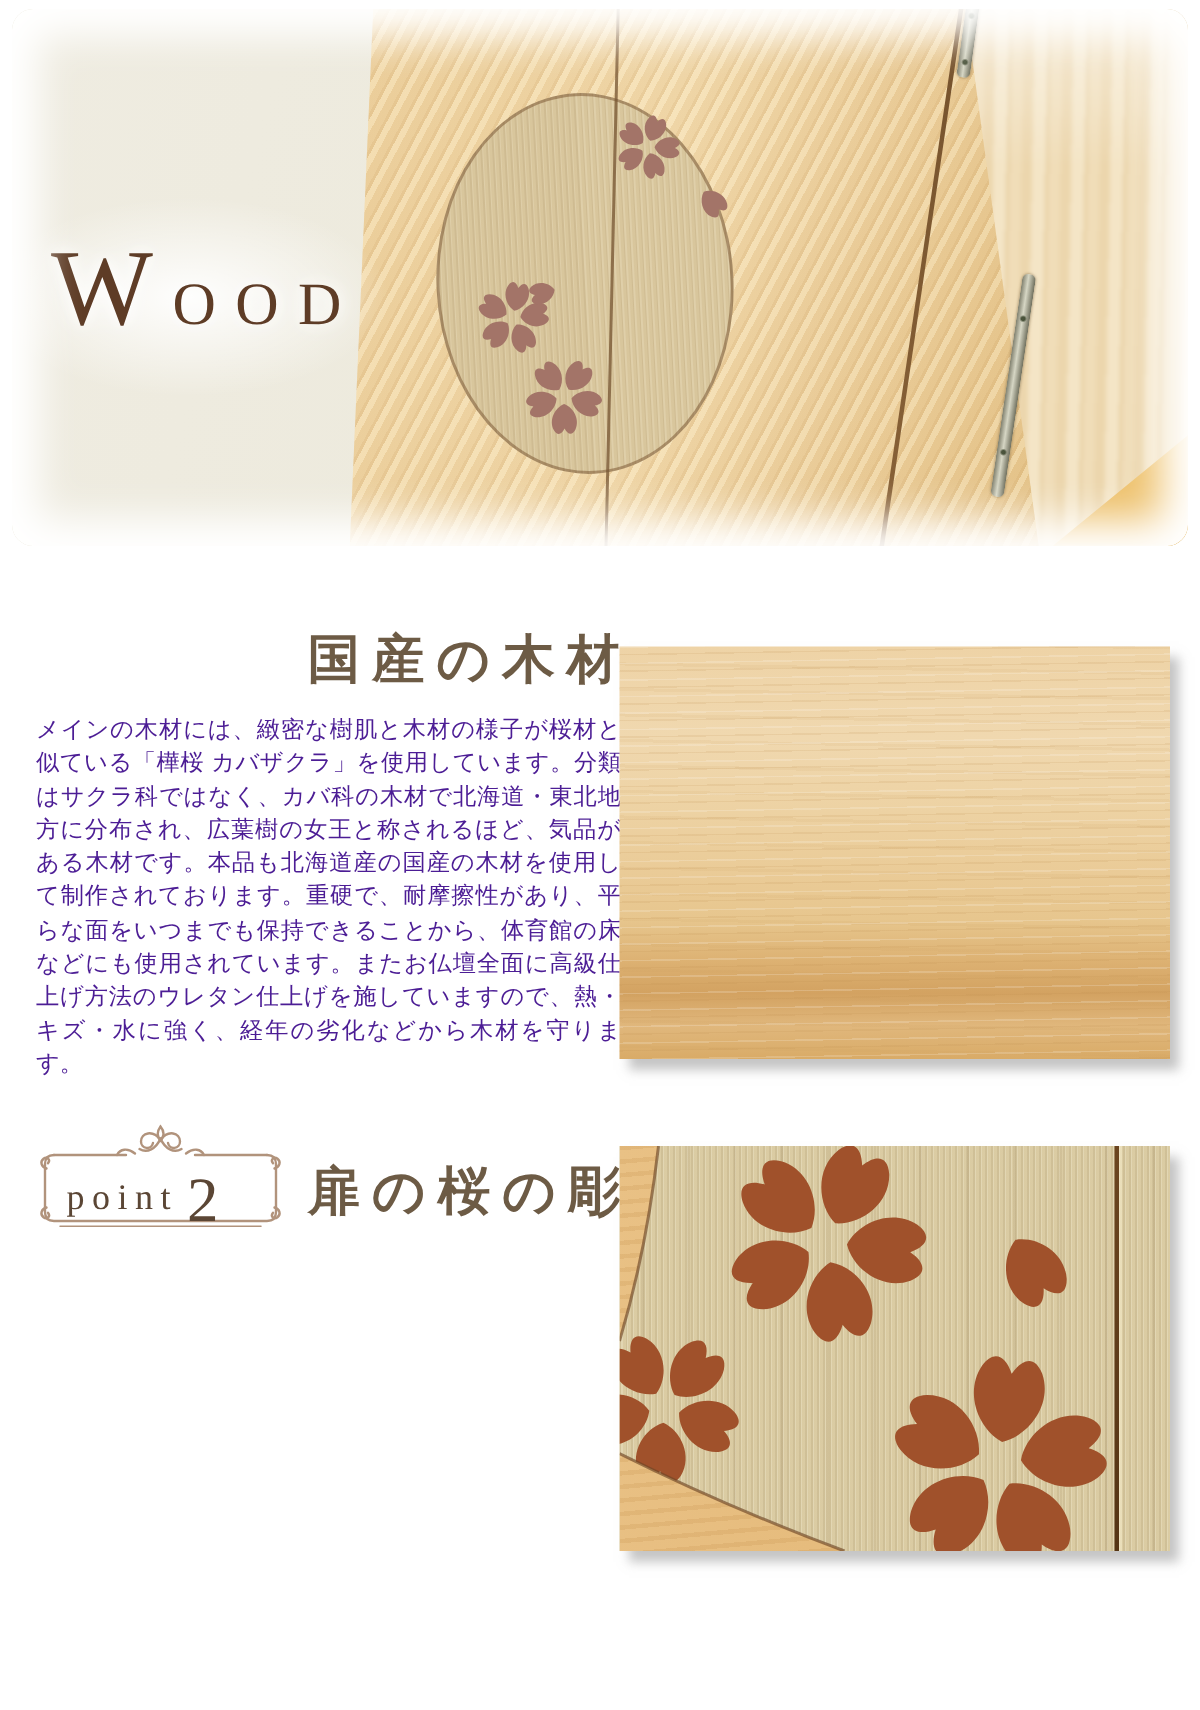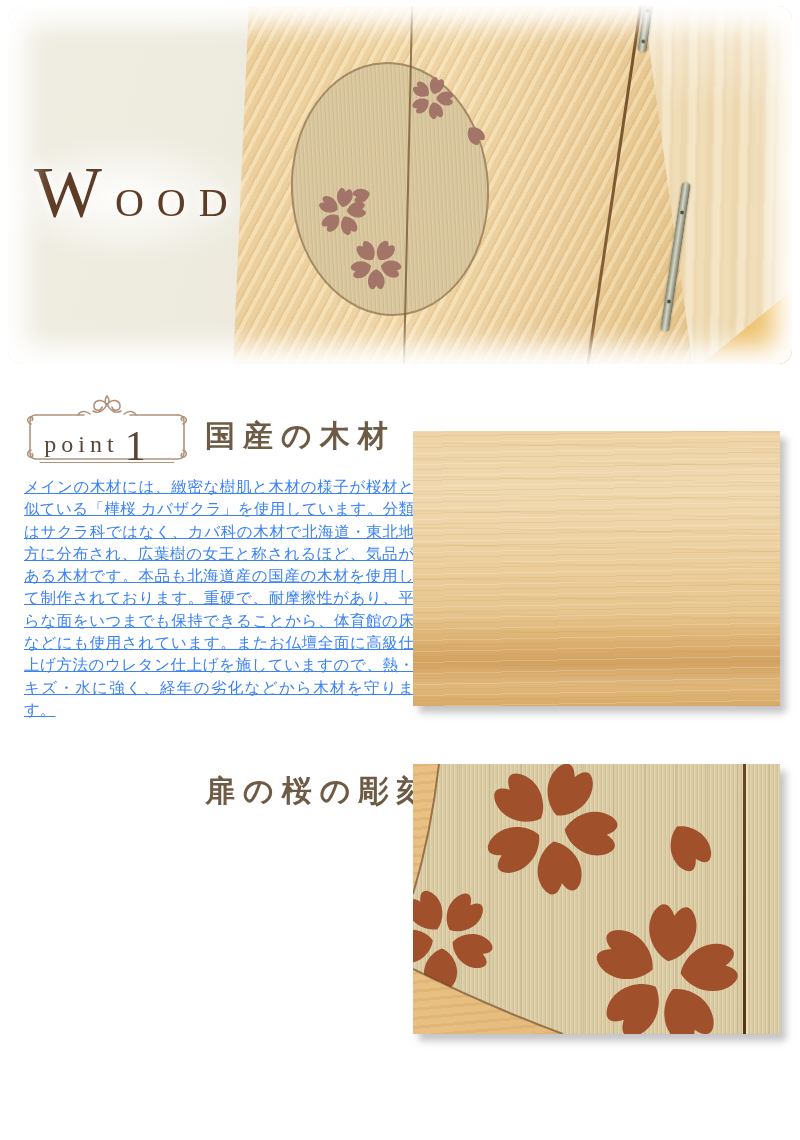--- a/index.html
+++ b/index.html
@@ -86,27 +86,26 @@
   .badge-frame{ position:absolute; inset:0; }
   .badge-text{
     position:absolute; left:0; top:30px; width:146px; text-align:center;
     color:#5b4635; font-family:"Liberation Serif","DejaVu Serif",serif;
   }
   .badge-word{ font-size:24px; letter-spacing:5px; vertical-align:8px; }
   .badge-num{ font-size:42px; letter-spacing:0; margin-left:6px; }
   .section-heading{
     position:absolute; left:205px; color:#6d5b45;
     font-family:"Liberation Serif","DejaVu Serif",serif;
-    font-size:30px; letter-spacing:8px; white-space:nowrap;
+    font-size:35px; letter-spacing:8px; white-space:nowrap;
   }
   .section-body{
     position:absolute; left:24px; width:390px;
-    font-size:15.5px; line-height:22.3px; color:#3b82f6;
+    font-size:15.5px; line-height:22.3px; color:#4c1d95;
     text-align:justify;
-    text-decoration:underline;
   }
   #heading-1{ top:416px; }
   #body-1{ top:476px; }
   #badge-1{ left:22px; top:392px; }
   #badge-2{ left:22px; top:747px; }
   #heading-2{ top:771px; }
   #body-2{ top:842px; }
 
   
   .photo{ position:absolute; overflow:hidden; box-shadow:6px 7px 7px rgba(150,150,150,.55); }
@@ -208,33 +207,33 @@
     <div class="hinge-line"></div>
     <div class="hinge hinge-top"></div>
     <div class="hinge hinge-bottom"></div>
     <div class="wood-glow"></div>
     <div class="hero-title">
       <span class="cap">W</span><span class="rest">OOD</span>
     </div>
     <div class="vignette"></div>
   </div>
 
-  <div class="point-badge" id="badge-1">
+  <h2 class="section-heading" id="heading-1">国産の木材</h2>
+  <p class="section-body" id="body-1">メインの木材には、緻密な樹肌と木材の様子が桜材と似ている「樺桜 カバザクラ」を使用しています。分類はサクラ科ではなく、カバ科の木材で北海道・東北地方に分布され、広葉樹の女王と称されるほど、気品がある木材です。本品も北海道産の国産の木材を使用して制作されております。重硬で、耐摩擦性があり、平らな面をいつまでも保持できることから、体育館の床などにも使用されています。またお仏壇全面に高級仕上げ方法のウレタン仕上げを施していますので、熱・キズ・水に強く、経年の劣化などから木材を守ります。</p>
+
+  <div class="photo wood-photo"></div>
+
+  <div class="point-badge" id="badge-2">
     <svg class="badge-frame" viewBox="0 0 170 72">
         <use href="#badgeFrame"></use>
       </svg>
     <div class="badge-text">
-      <span class="badge-word">point</span><span class="badge-num">1</span>
+      <span class="badge-word">point</span><span class="badge-num">2</span>
     </div>
   </div>
-  <h2 class="section-heading" id="heading-1">国産の木材</h2>
-  <p class="section-body" id="body-1">メインの木材には、緻密な樹肌と木材の様子が桜材と似ている「樺桜 カバザクラ」を使用しています。分類はサクラ科ではなく、カバ科の木材で北海道・東北地方に分布され、広葉樹の女王と称されるほど、気品がある木材です。本品も北海道産の国産の木材を使用して制作されております。重硬で、耐摩擦性があり、平らな面をいつまでも保持できることから、体育館の床などにも使用されています。またお仏壇全面に高級仕上げ方法のウレタン仕上げを施していますので、熱・キズ・水に強く、経年の劣化などから木材を守ります。</p>
-
-  <div class="photo wood-photo"></div>
-
   <h2 class="section-heading" id="heading-2">扉の桜の彫刻</h2>
 
   <div class="photo sakura-photo">
     <svg class="flower-layer" viewBox="0 0 367 270">
       <g fill="#a0512b">
         <use href="#sakura5" transform="translate(138,64) rotate(25) scale(1.25)"></use>
         <use href="#petalP" transform="translate(258,52) rotate(150) scale(1.1)"></use>
         <use href="#sakura5" transform="translate(253,212) rotate(8) scale(1.35)"></use>
         <use href="#sakura5" transform="translate(30,174) rotate(40) scale(0.95)"></use>
       </g>

